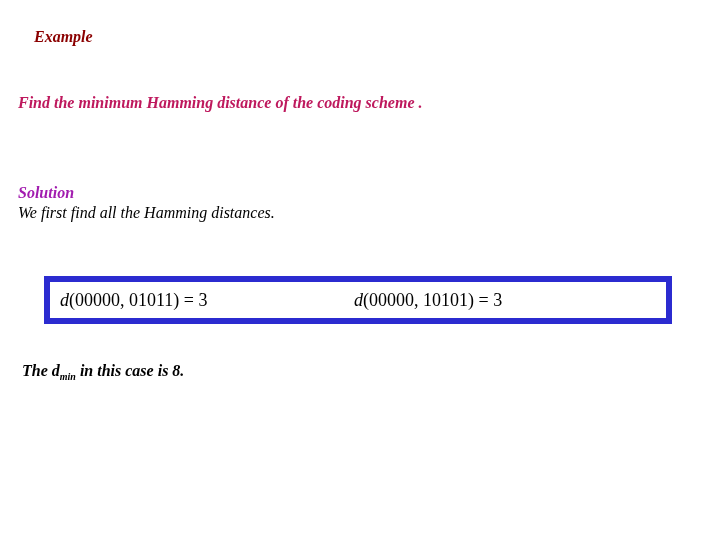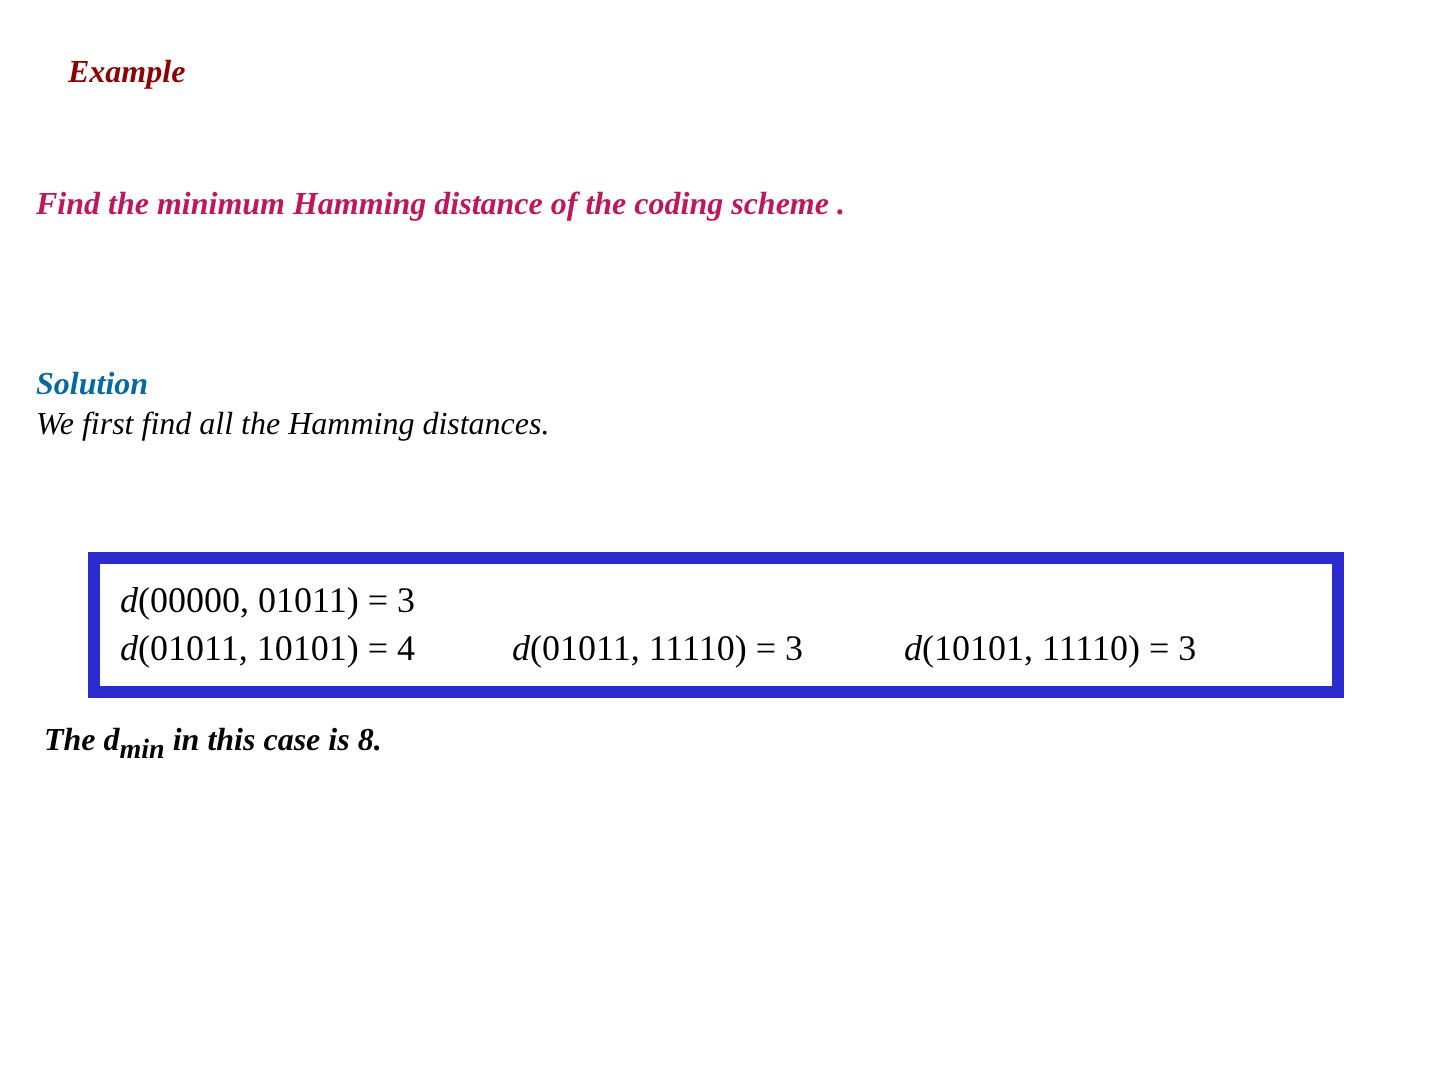--- a/index.html
+++ b/index.html
@@ -32,21 +32,21 @@
     font-style: italic;
     color: #be185d;
   }
   .solution-label {
     position: absolute;
     left: 18px;
     top: 184px;
     font-size: 16px;
     font-weight: bold;
     font-style: italic;
-    color: #0369a1;
+    color: #a21caf;
   }
   .solution-text {
     position: absolute;
     left: 18px;
     top: 204px;
     font-size: 16px;
     font-weight: normal;
     font-style: italic;
     color: #000000;
   }
@@ -76,41 +76,37 @@
   .conclusion {
     position: absolute;
     left: 22px;
     top: 362px;
     font-size: 16px;
     font-weight: bold;
     font-style: italic;
     color: #000000;
   }
   .conclusion .sub {
-    font-size: 14px;
+    font-size: 10px;
     vertical-align: sub;
     font-weight: bold;
   }
 </style>
 </head>
 <body>
 
 <div class="heading">Example</div>
 
 <div class="prompt">Find the minimum Hamming distance of the coding scheme .</div>
 
 <div class="solution-label">Solution</div>
 <div class="solution-text">We first find all the Hamming distances.</div>
 
 <div class="math-box">
   <div class="math-row">
     <span class="math-cell"><span style="font-style:italic">d</span><span style="font-style:normal">(00000, 01011) = 3</span></span>
-  </div>
-  <div class="math-row">
-    <span class="math-cell"><span style="font-style:italic">d</span><span style="font-style:normal">(01011, 10101) = 4</span></span>
-    <span class="math-cell"><span style="font-style:italic">d</span><span style="font-style:normal">(01011, 11110) = 3</span></span>
-    <span class="math-cell"><span style="font-style:italic">d</span><span style="font-style:normal">(10101, 11110) = 3</span></span>
+    <span class="math-cell"><span style="font-style:italic">d</span><span style="font-style:normal">(00000, 10101) = 3</span></span>
   </div>
 </div>
 
 <div class="conclusion">
   <span>The d</span><span class="sub">min</span><span> in this case is 8.</span>
 </div>
 
 </body></html>

